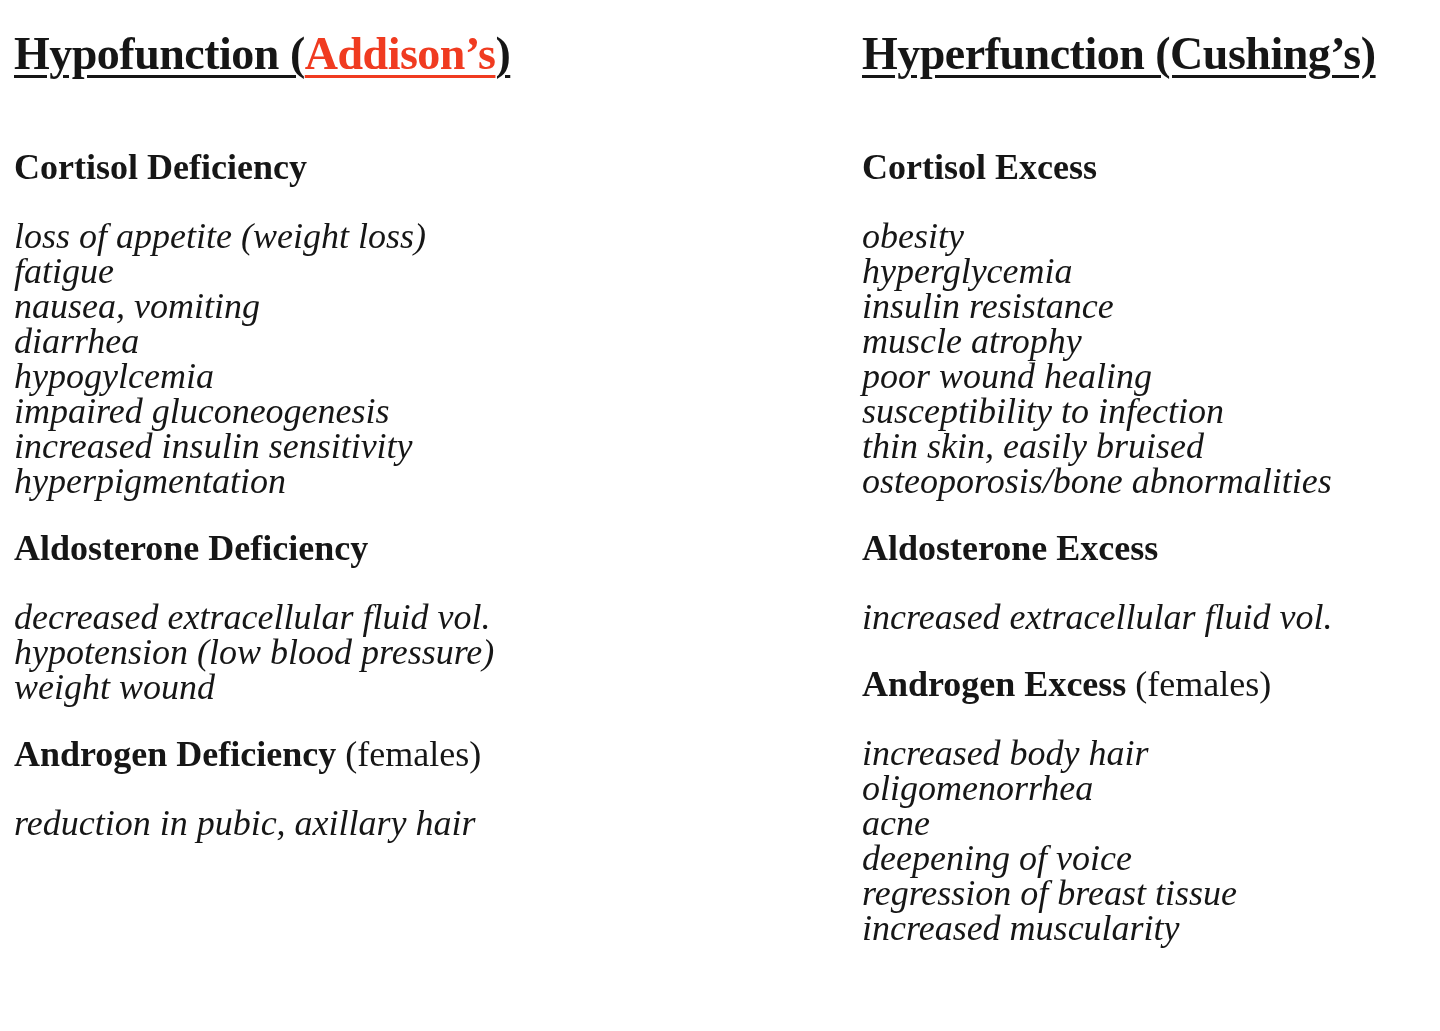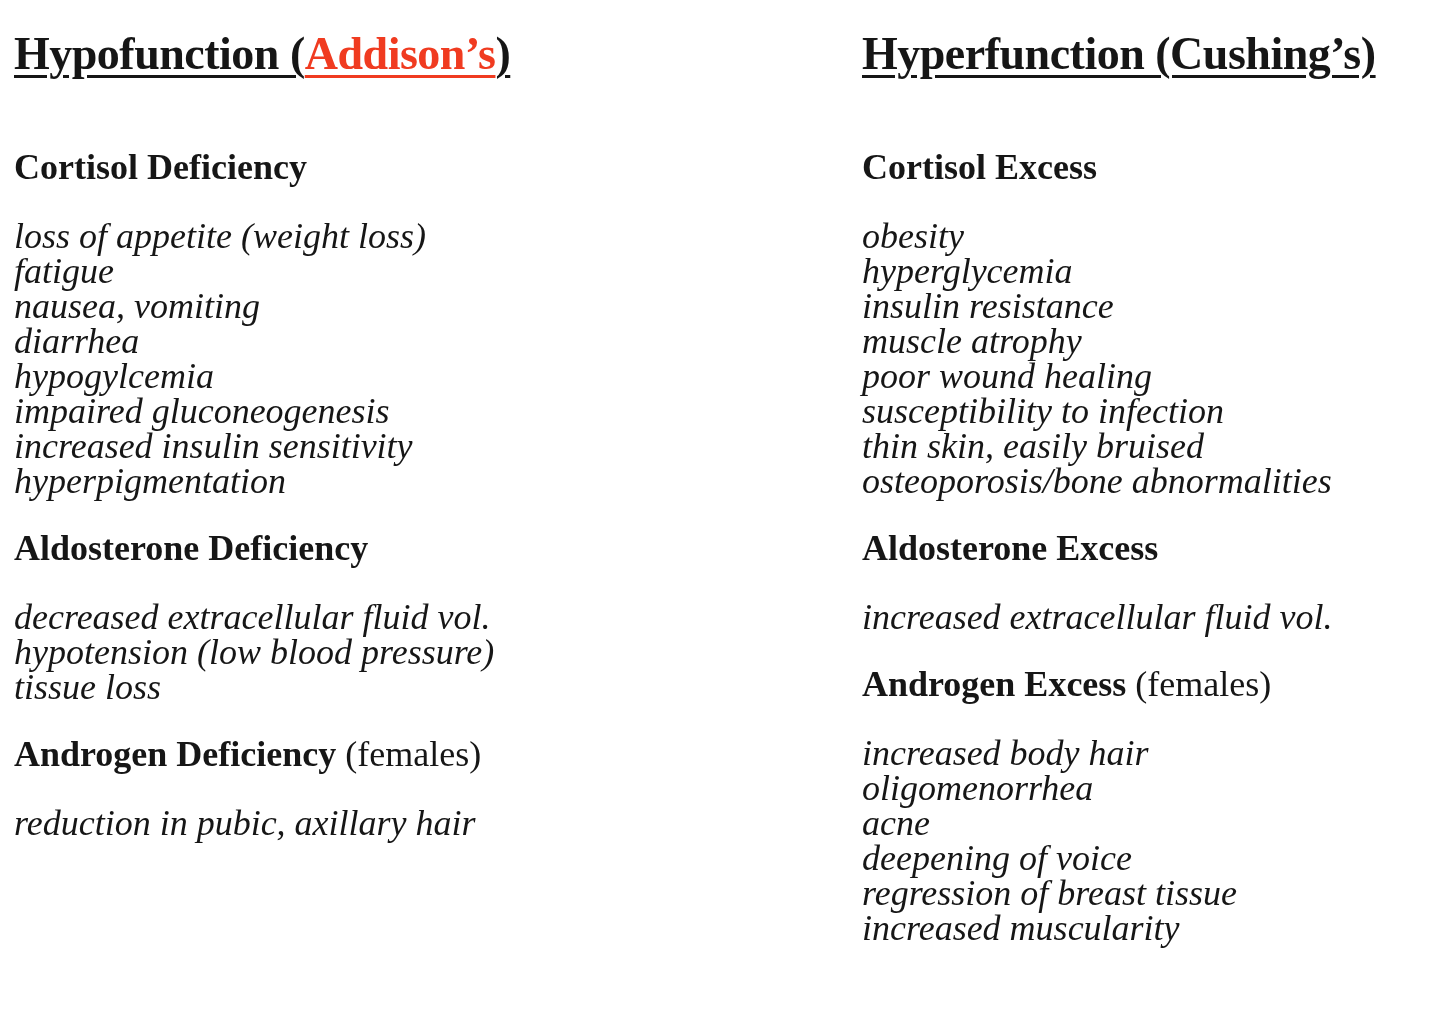--- a/index.html
+++ b/index.html
@@ -88,21 +88,21 @@
           <li>impaired gluconeogenesis</li>
           <li>increased insulin sensitivity</li>
           <li>hyperpigmentation</li>
         </ul>
   </div>
       <div class="section">
     <h2 class="section-heading"><span class="hb">Aldosterone Deficiency</span><span class="hn"></span></h2>
     <ul class="item-list">
           <li>decreased extracellular fluid vol.</li>
           <li>hypotension (low blood pressure)</li>
-          <li>tissue loss</li>
+          <li>weight wound</li>
         </ul>
   </div>
       <div class="section">
     <h2 class="section-heading"><span class="hb">Androgen Deficiency</span><span class="hn"> (females)</span></h2>
     <ul class="item-list">
           <li>reduction in pubic, axillary hair</li>
         </ul>
   </div>
     </section>
     <section class="column col-1">

